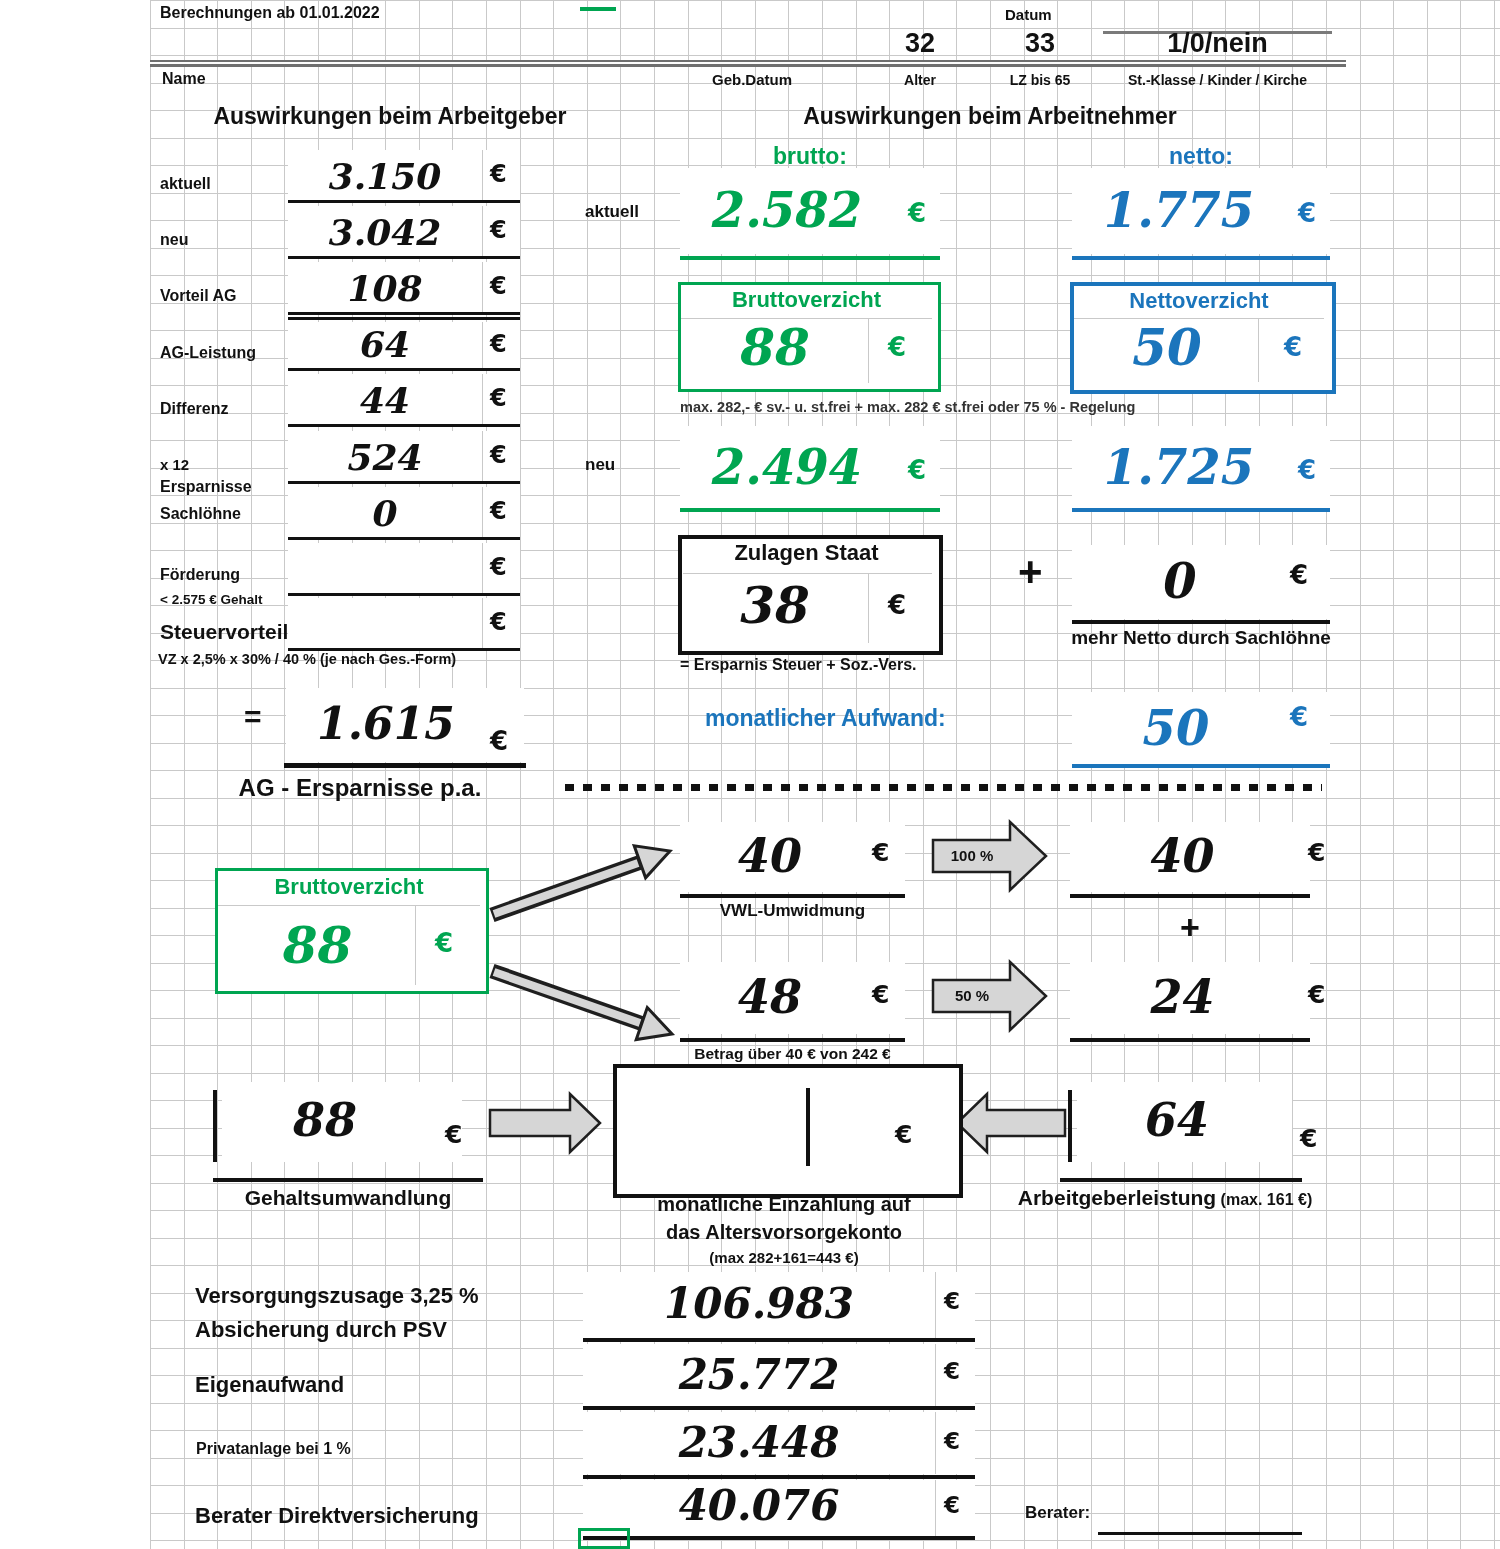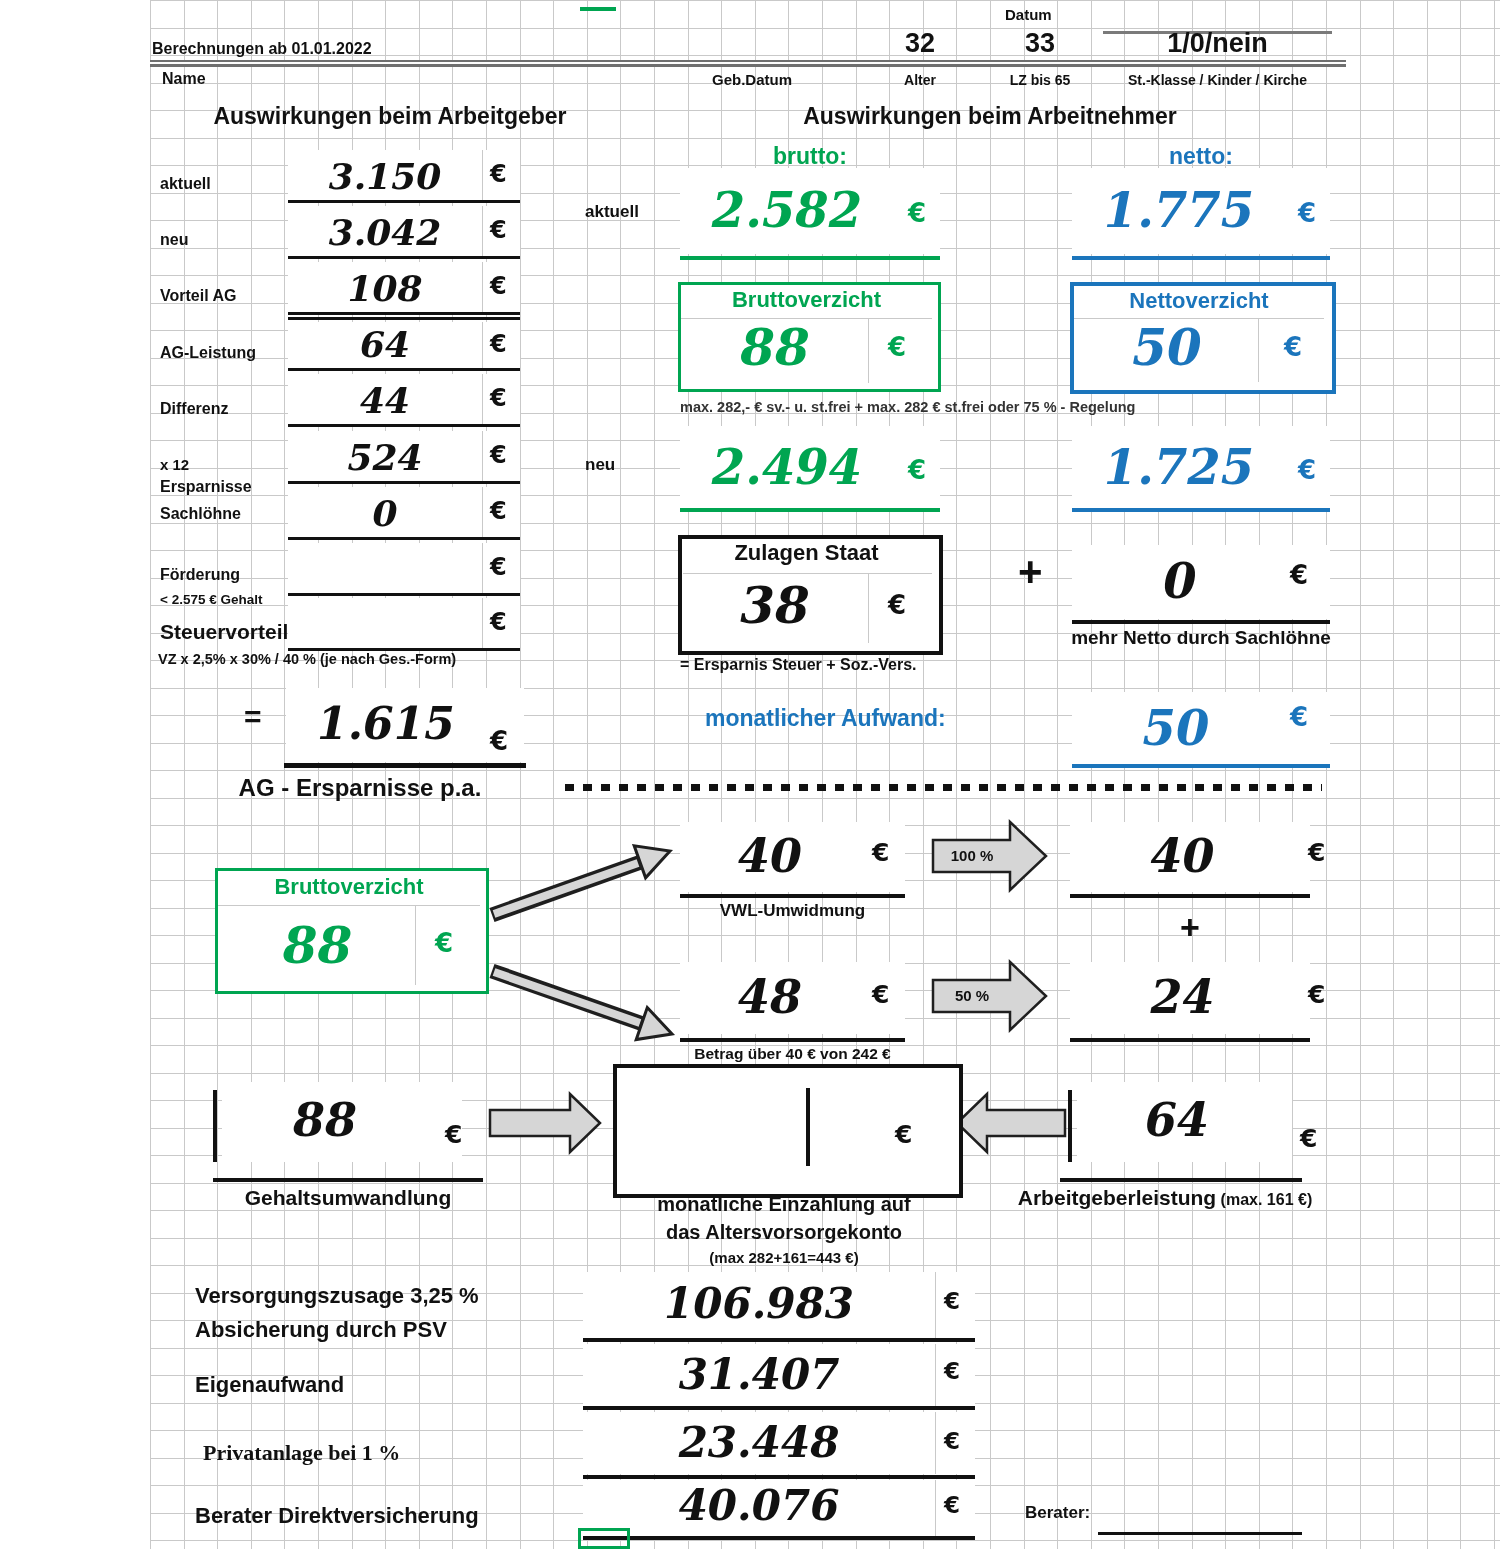--- a/index.html
+++ b/index.html
@@ -26,21 +26,21 @@
   .dotted{background-image:repeating-linear-gradient(90deg,#111 0 9px,transparent 9px 18px);}
   .sep{background:linear-gradient(to bottom,#6f6f6f 0 2px,#fdfdfd 2px 4px,#6f6f6f 4px 7px);}
   svg{overflow:visible;}
 </style>
 </head>
 <body>
 
 <div id="sheet">
   <div class="abs grid"></div>
 
-  <div class="abs lbl" style="left:152px;top:4px;font-size:16px;margin-top:36px;">Berechnungen ab 01.01.2022</div>
+  <div class="abs lbl" style="left:160px;top:4px;font-size:16px;">Berechnungen ab 01.01.2022</div>
   <div class="abs" style="left:580px;top:7px;width:36px;height:4px;background:#00A551;"></div>
   <div class="abs lbl" style="left:1005px;top:6px;font-size:15px;">Datum</div>
 
   <div class="abs" style="left:1103px;top:31px;width:229px;height:3px;background:#7a7a7a;"></div>
   <div class="abs lbl ctr" style="left:880px;top:28px;width:80px;font-size:27px;">32</div>
   <div class="abs lbl ctr" style="left:1000px;top:28px;width:80px;font-size:27px;">33</div>
   <div class="abs lbl ctr" style="left:1103px;top:28px;width:229px;font-size:27px;">1/0/nein</div>
 
   <div class="abs sep" style="left:150px;top:60px;width:1196px;height:7px;"></div>
 
@@ -272,25 +272,25 @@
   <div class="abs lbl" style="left:195px;top:1317px;font-size:22px;">Absicherung durch PSV</div>
   <div class="abs white" style="left:583px;top:1272px;width:392px;height:66px;"></div>
   <div class="abs gvline" style="left:935px;top:1272px;width:1px;height:66px;"></div>
   <div class="abs num" style="left:583px;top:1272px;width:352px;font-size:42px;line-height:64px;">106.983</div>
   <div class="abs eur" style="left:944px;top:1288px;font-size:23px;">€</div>
   <div class="abs line" style="left:583px;top:1338px;width:392px;height:3.5px;"></div>
 
   <div class="abs lbl" style="left:195px;top:1372px;font-size:22px;">Eigenaufwand</div>
   <div class="abs white" style="left:583px;top:1344px;width:392px;height:62px;"></div>
   <div class="abs gvline" style="left:935px;top:1344px;width:1px;height:62px;"></div>
-  <div class="abs num" style="left:583px;top:1344px;width:352px;font-size:42px;line-height:62px;">31.407</div>
+  <div class="abs num" style="left:583px;top:1344px;width:352px;font-size:42px;line-height:62px;">25.772</div>
   <div class="abs eur" style="left:944px;top:1358px;font-size:23px;">€</div>
   <div class="abs line" style="left:583px;top:1406px;width:392px;height:3.5px;"></div>
 
-  <div class="abs lbl" style="left:203px;top:1440px;font-size:22px;font-family:Liberation Serif, serif;">Privatanlage bei  1 %</div>
+  <div class="abs lbl" style="left:196px;top:1440px;font-size:16px;">Privatanlage bei  1 %</div>
   <div class="abs white" style="left:583px;top:1412px;width:392px;height:62px;"></div>
   <div class="abs gvline" style="left:935px;top:1412px;width:1px;height:62px;"></div>
   <div class="abs num" style="left:583px;top:1412px;width:352px;font-size:42px;line-height:62px;">23.448</div>
   <div class="abs eur" style="left:944px;top:1428px;font-size:23px;">€</div>
   <div class="abs line" style="left:583px;top:1475px;width:392px;height:3.5px;"></div>
 
   <div class="abs lbl" style="left:195px;top:1503px;font-size:22px;">Berater Direktversicherung</div>
   <div class="abs white" style="left:583px;top:1480px;width:392px;height:56px;"></div>
   <div class="abs gvline" style="left:935px;top:1480px;width:1px;height:56px;"></div>
   <div class="abs num" style="left:583px;top:1476px;width:352px;font-size:42px;line-height:60px;">40.076</div>

